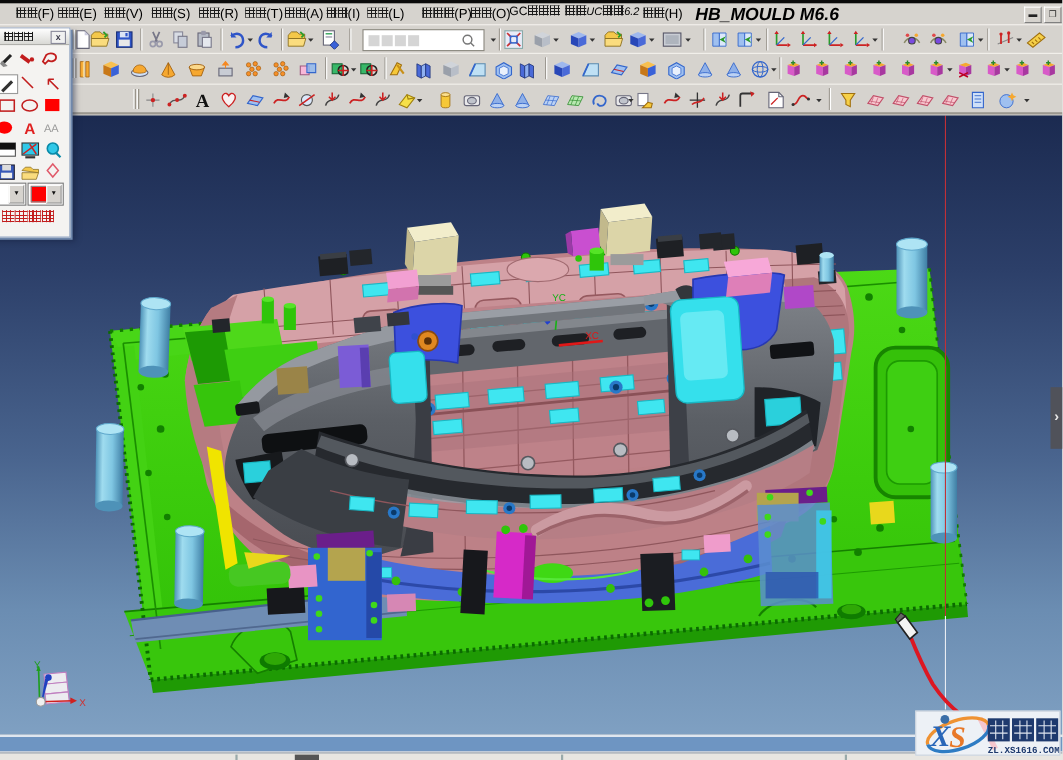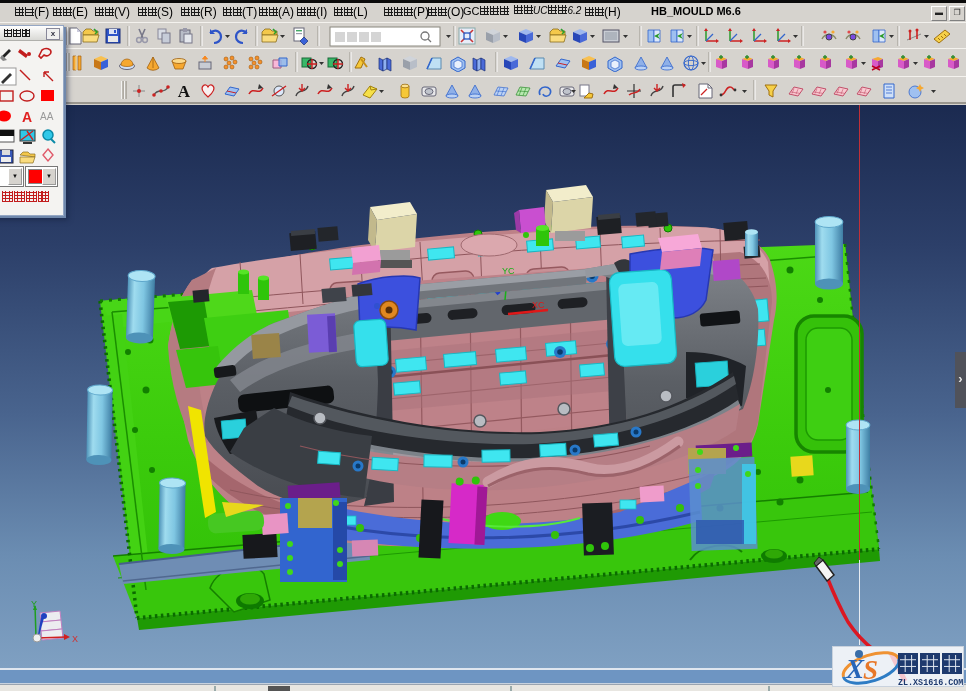--- a/index.html
+++ b/index.html
@@ -486,21 +486,21 @@
       <span class="mi" style="left:180px"><span class="hz"></span><span class="hz"></span>(R)</span>
       <span class="mi" style="left:222px"><span class="hz"></span><span class="hz"></span>(T)</span>
       <span class="mi" style="left:258px"><span class="hz"></span><span class="hz"></span>(A)</span>
       <span class="mi" style="left:296px"><span class="hz"></span><span class="hz"></span>(I)</span>
       <span class="mi" style="left:333px"><span class="hz"></span><span class="hz"></span>(L)</span>
       <span class="mi" style="left:383px"><span class="hz"></span><span class="hz"></span><span class="hz"></span>(P)</span>
       <span class="mi" style="left:427px"><span class="hz"></span><span class="hz"></span>(O)</span>
       <span class="mi" style="left:463px;font-size:11px">GC<span class="hz"></span><span class="hz"></span><span class="hz"></span></span>
       <span class="mi" style="left:513px;font-size:10px;font-style:italic"><span class="hz"></span><span class="hz"></span>UC<span class="hz"></span><span class="hz"></span>6.2</span>
       <span class="mi" style="left:584px"><span class="hz"></span><span class="hz"></span>(H)</span>
-      <span class="mi" style="left:651px;font-weight:bold;font-size:11px">HB_MOULD M6.6</span>
+      <span class="mi" style="left:632px;font-style:italic;font-weight:bold;font-size:16px">HB_MOULD M6.6</span>
       <span id="winbtns"><span class="wb">▬</span><span class="wb">❐</span></span>
     </div>
 <svg id="tb1" class="tbrow" width="966" height="26">
       <use href="#i-grip" x="63" y="1" width="8" height="24"></use>
       <use href="#i-page" x="66" y="4" width="18" height="18"></use>
       <use href="#i-folder" x="82" y="4" width="18" height="18"></use>
       <use href="#i-floppy" x="104" y="4" width="18" height="18"></use>
       <use href="#i-sep" x="126" y="1" width="6" height="24"></use>
       <use href="#i-cut" x="133" y="4" width="18" height="18"></use>
       <use href="#i-copy" x="155" y="4" width="18" height="18"></use>

